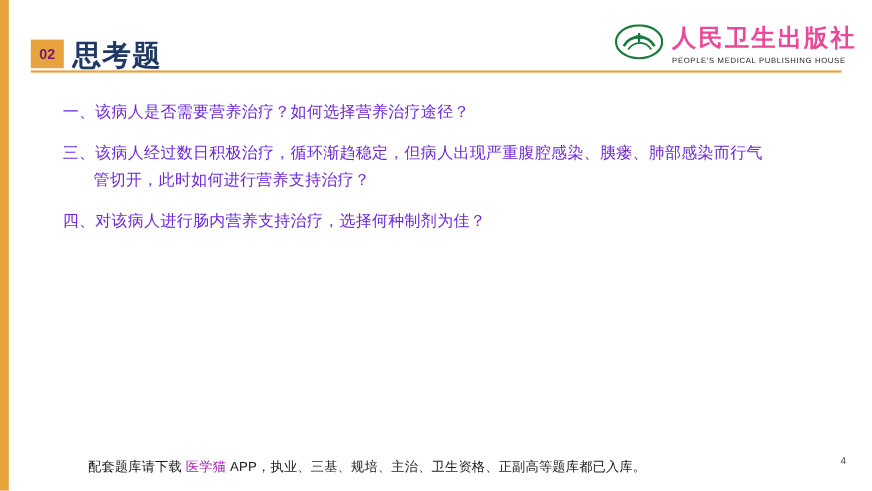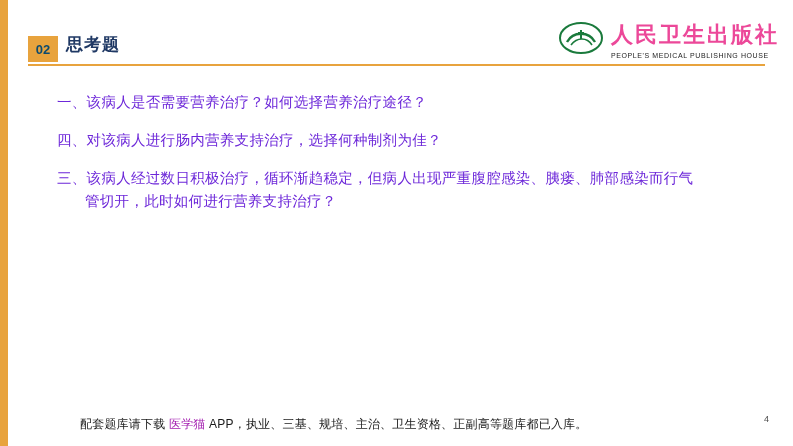--- a/index.html
+++ b/index.html
@@ -33,33 +33,33 @@
     width: 793px;
     height: 70px;
   }
   .slide-number-badge {
     position: absolute;
     left: 28px;
     top: 36px;
     width: 30px;
     height: 26px;
     background: #e8a33d;
-    color: #0c4a6e;
+    color: #701a75;
     font-size: 13px;
     font-weight: bold;
     display: flex;
     align-items: center;
     justify-content: center;
     letter-spacing: 0px;
   }
   .header-title {
     position: absolute;
     left: 66px;
     top: 33px;
-    font-size: 17px;
+    font-size: 26px;
     font-weight: bold;
     color: #1f3864;
     letter-spacing: 1px;
   }
   .header-rule {
     position: absolute;
     left: 28px;
     top: 64px;
     width: 737px;
     height: 2px;
@@ -164,25 +164,25 @@
     <div class="logo-cn">人民卫生出版社</div>
     <div class="logo-en">PEOPLE'S MEDICAL PUBLISHING HOUSE</div>
   </div>
 </div>
 
 <div class="content">
   <div class="q-item">
     <span>一、该病人是否需要营养治疗？如何选择营养治疗途径？</span>
   </div>
   <div class="q-item">
-    <span>四、对该病人进行肠内营养支持治疗，选择何种制剂为佳？</span>
+    <span>三、该病人经过数日积极治疗，循环渐趋稳定，但病人出现严重腹腔感染、胰瘘、肺部感染而行气</span>
+    <span class="q-cont">管切开，此时如何进行营养支持治疗？</span>
   </div>
   <div class="q-item">
-    <span>三、该病人经过数日积极治疗，循环渐趋稳定，但病人出现严重腹腔感染、胰瘘、肺部感染而行气</span>
-    <span class="q-cont">管切开，此时如何进行营养支持治疗？</span>
+    <span>四、对该病人进行肠内营养支持治疗，选择何种制剂为佳？</span>
   </div>
 </div>
 
 <div class="footer">
   <span>配套题库请下载</span>
   <span class="hl">医学猫</span>
   <span>APP，执业、三基、规培、主治、卫生资格、正副高等题库都已入库。</span>
 </div>
 
 <div class="page-num">4</div>

